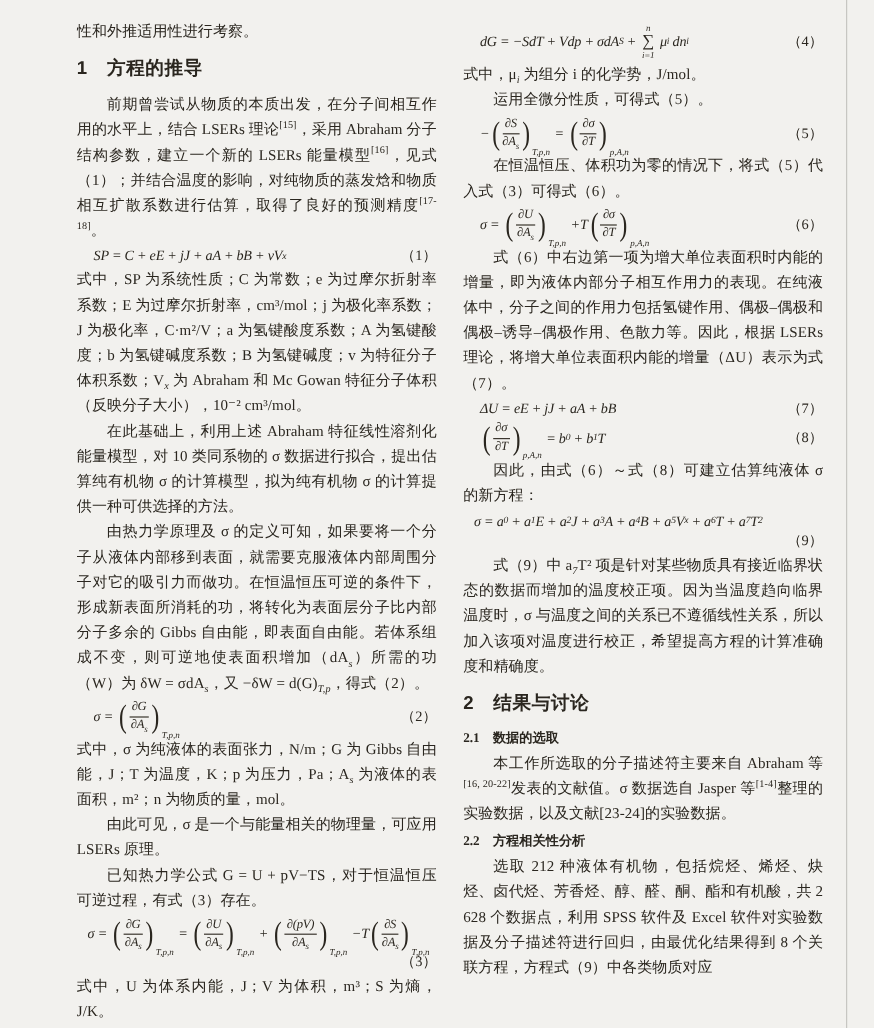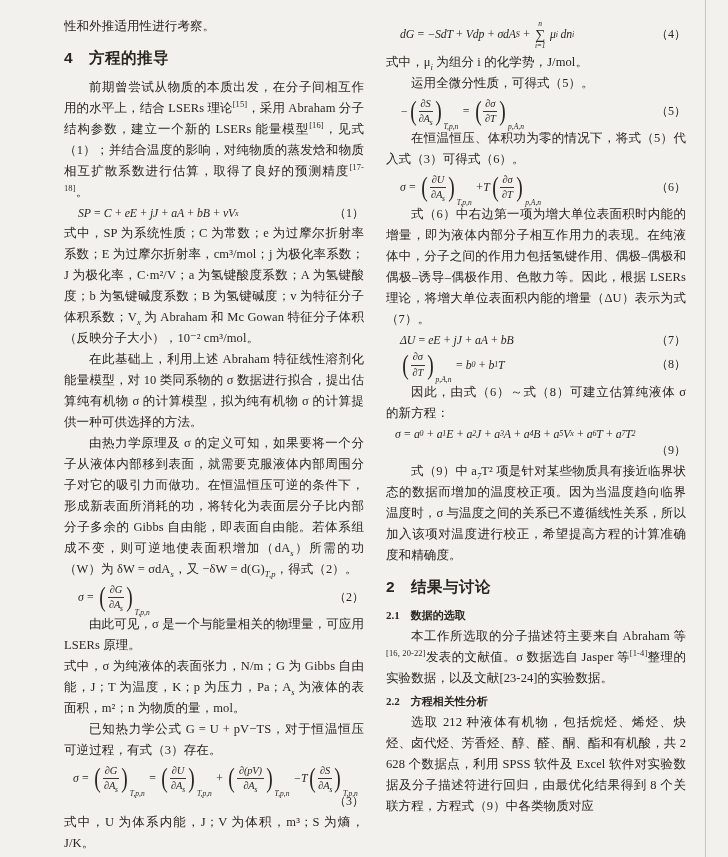--- a/index.html
+++ b/index.html
@@ -80,21 +80,21 @@
   .sum .st{font-size:7.5px;}
   .sum .sg{font-style:normal;font-size:14px;line-height:1;}
   .sum .sb{font-size:7.5px;}
 </style>
 </head>
 <body>
 
 <div class="page">
   <div class="col">
       <p class="blk-p">性和外推适用性进行考察。</p>
-      <div class="blk-h1">4　方程的推导</div>
+      <div class="blk-h1">1　方程的推导</div>
       <p class="blk-p indent">前期曾尝试从物质的本质出发，在分子间相互作用的水平上，结合 LSERs 理论<sup>[15]</sup>，采用 Abraham 分子结构参数，建立一个新的 LSERs 能量模型<sup>[16]</sup>，见式（1）；并结合温度的影响，对纯物质的蒸发焓和物质相互扩散系数进行估算，取得了良好的预测精度<sup>[17-18]</sup>。</p>
       <div class="eq">
         <span class="etxt">SP = C + eE + jJ + aA + bB + vV</span>
         <sub>x</sub>
         <span class="eqnum">（1）</span>
       </div>
       <p class="blk-p">式中，SP 为系统性质；C 为常数；e 为过摩尔折射率系数；E 为过摩尔折射率，cm³/mol；j 为极化率系数；J 为极化率，C·m²/V；a 为氢键酸度系数；A 为氢键酸度；b 为氢键碱度系数；B 为氢键碱度；v 为特征分子体积系数；V<sub>x</sub> 为 Abraham 和 Mc Gowan 特征分子体积（反映分子大小），10⁻² cm³/mol。</p>
       <p class="blk-p indent">在此基础上，利用上述 Abraham 特征线性溶剂化能量模型，对 10 类同系物的 σ 数据进行拟合，提出估算纯有机物 σ 的计算模型，拟为纯有机物 σ 的计算提供一种可供选择的方法。</p>
       <p class="blk-p indent">由热力学原理及 σ 的定义可知，如果要将一个分子从液体内部移到表面，就需要克服液体内部周围分子对它的吸引力而做功。在恒温恒压可逆的条件下，形成新表面所消耗的功，将转化为表面层分子比内部分子多余的 Gibbs 自由能，即表面自由能。若体系组成不变，则可逆地使表面积增加（dA<sub>s</sub>）所需的功（W）为 δW = σdA<sub>s</sub>，又 −δW = d(G)<sub>T,p</sub>，得式（2）。</p>
       <div class="eq">
@@ -103,22 +103,22 @@
           <span class="par">(</span>
           <span class="fr">
             <span class="ft">∂G</span>
             <span class="fb">∂A<sub>s</sub></span>
           </span>
           <span class="par">)</span>
           <span class="ps">T,p,n</span>
         </span>
         <span class="eqnum">（2）</span>
       </div>
+      <p class="blk-p">式中，σ 为纯液体的表面张力，N/m；G 为 Gibbs 自由能，J；T 为温度，K；p 为压力，Pa；A<sub>s</sub> 为液体的表面积，m²；n 为物质的量，mol。</p>
       <p class="blk-p indent">由此可见，σ 是一个与能量相关的物理量，可应用 LSERs 原理。</p>
-      <p class="blk-p">式中，σ 为纯液体的表面张力，N/m；G 为 Gibbs 自由能，J；T 为温度，K；p 为压力，Pa；A<sub>s</sub> 为液体的表面积，m²；n 为物质的量，mol。</p>
       <p class="blk-p indent">已知热力学公式 G = U + pV−TS，对于恒温恒压可逆过程，有式（3）存在。</p>
       <div class="eq has-numline">
         <span class="etxt">σ = </span>
         <span class="pf">
           <span class="par">(</span>
           <span class="fr">
             <span class="ft">∂G</span>
             <span class="fb">∂A<sub>s</sub></span>
           </span>
           <span class="par">)</span>

